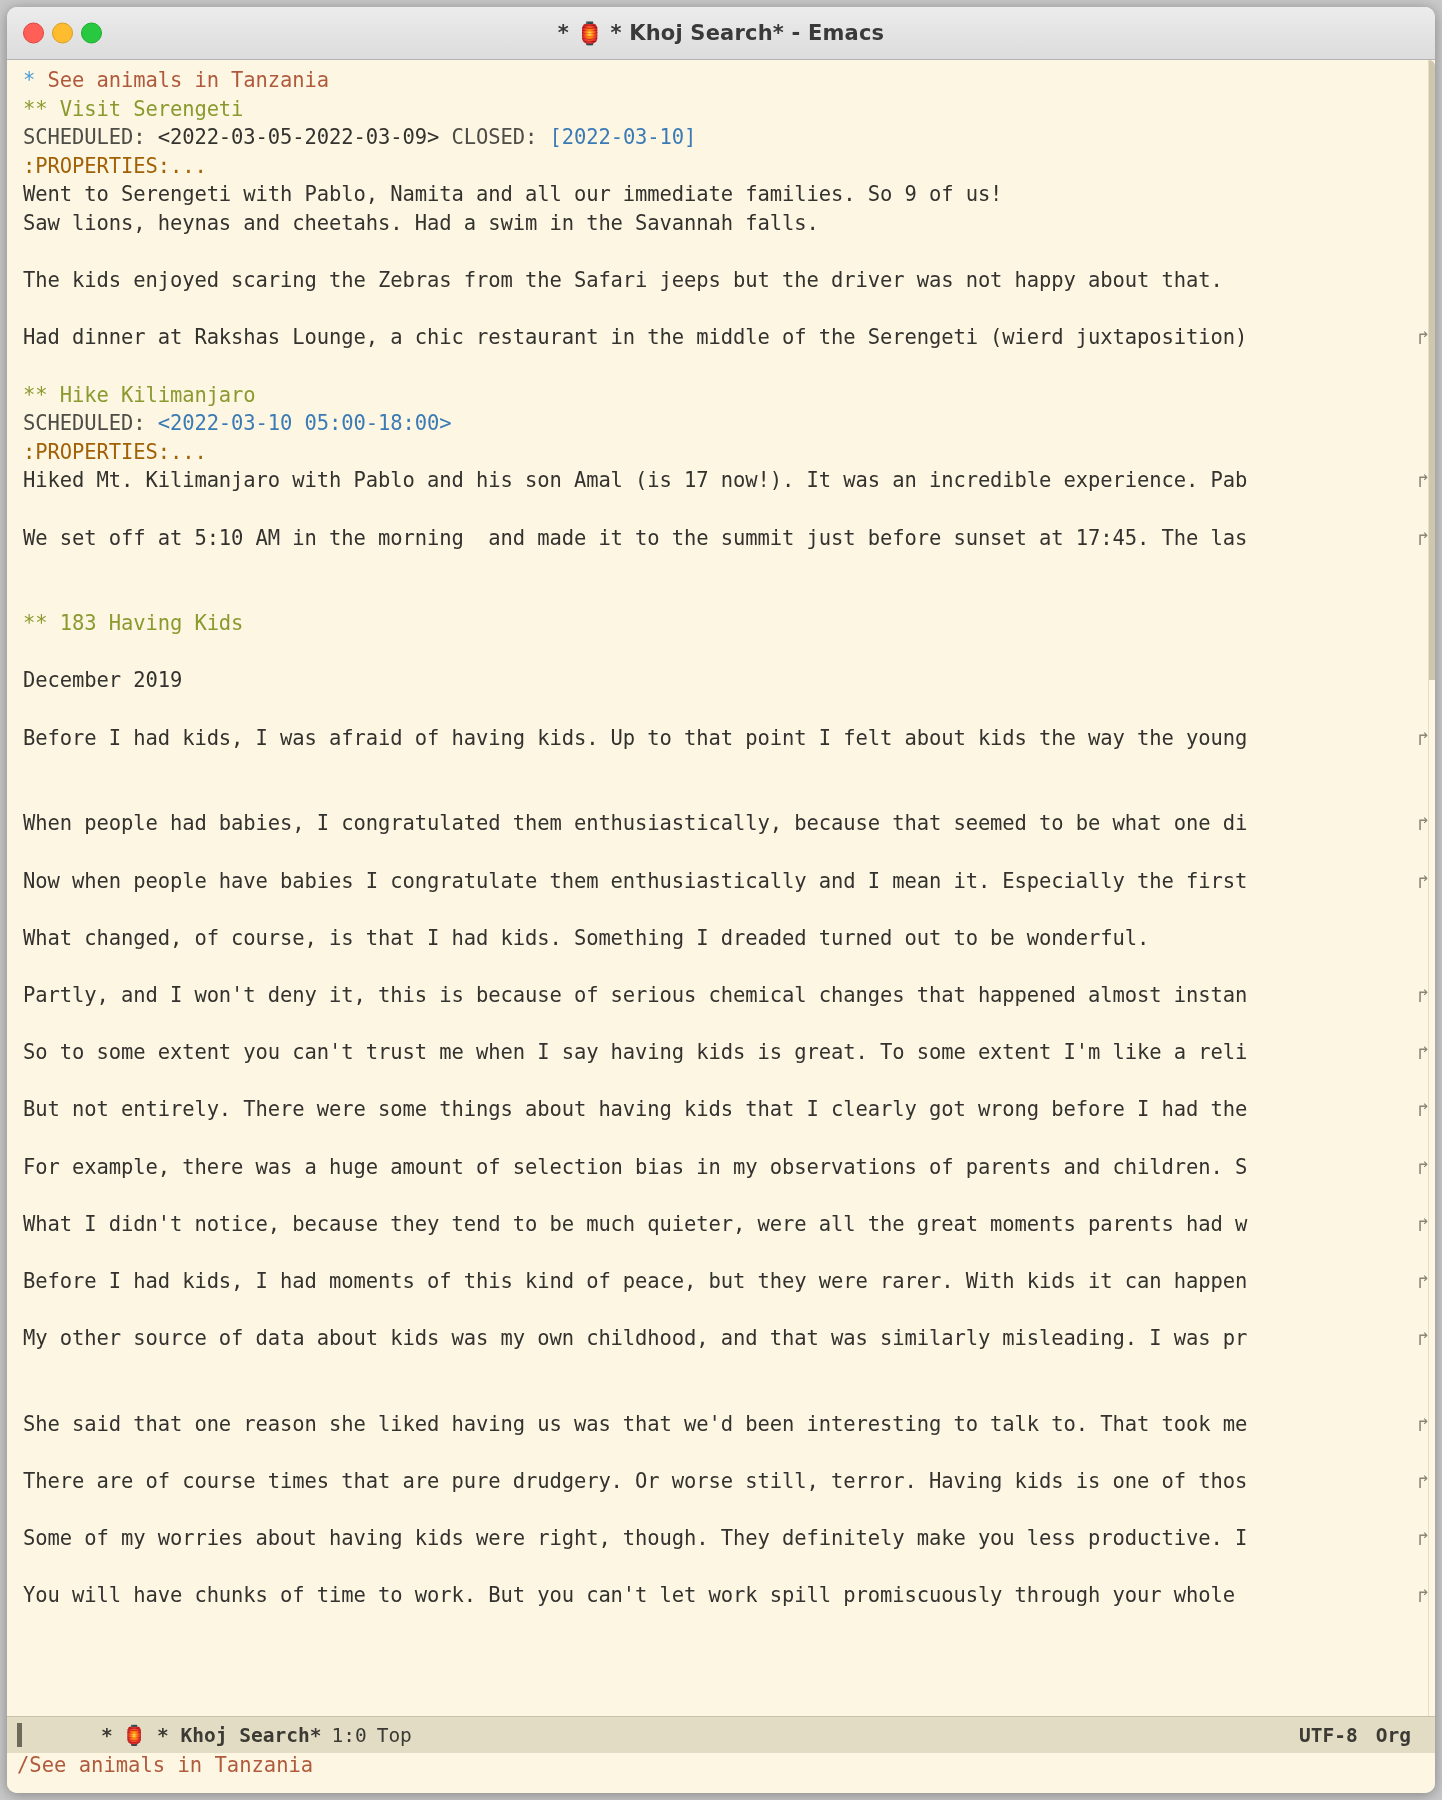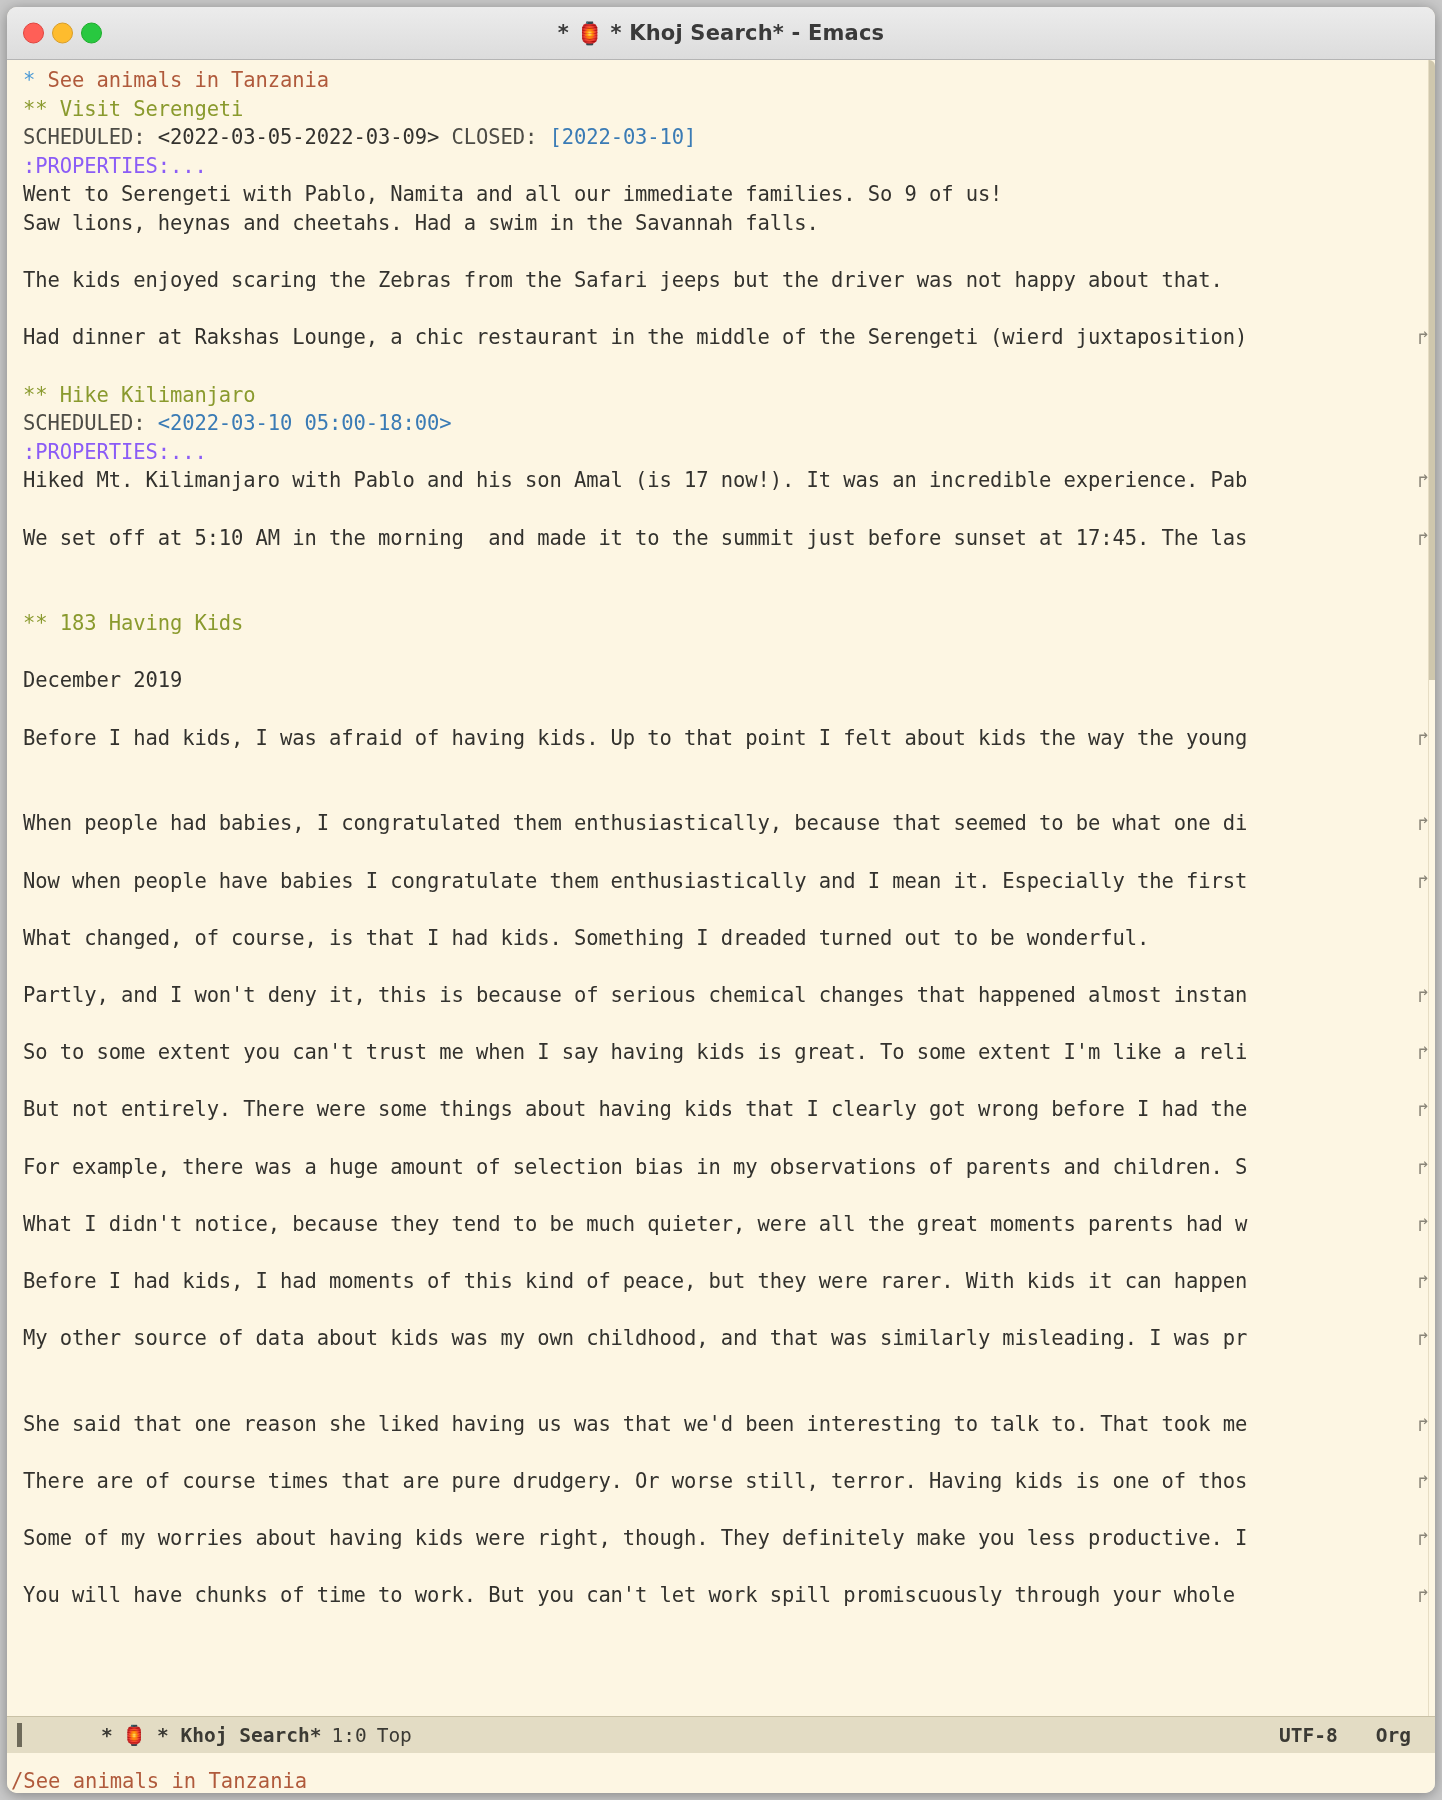--- a/index.html
+++ b/index.html
@@ -93,21 +93,21 @@
     right: 6px;
     top: 0;
     color: #8a8578;
     font-size: 19px;
   }
   .h1 { color: #b05a3c; }
   .h2 { color: #8a9a2e; }
   .stars-h1 { color: #4b9ad6; }
   .kw { color: #4d4c46; font-weight: normal; }
   .ts { color: #3a7bb5; }
-  .props { color: #8b5cf6; }
+  .props { color: #a16207; }
   .ts-plain { color: #33322e; }
   
   .fringe {
     position: absolute;
     left: 0; top: 0; bottom: 0;
     width: 8px;
     background: #fdf6e3;
   }
   .rightbar {
     position: absolute;
@@ -141,31 +141,31 @@
   .modeline .left {
     display: flex;
     align-items: center;
     gap: 10px;
     margin-left: 80px;
   }
   .modeline .pos { font-weight: normal; text-align: right; }
   .modeline .right {
     margin-left: auto;
     display: flex;
-    gap: 38px;
+    gap: 18px;
     padding-right: 10px;
   }
   
   .echo {
     flex: 0 0 40px;
     height: 40px;
     background: #fdf6e3;
     display: flex;
-    align-items: flex-end;
-    padding-left: 4px;
+    align-items: flex-start;
+    padding-left: 10px;
     font-size: 20.5px;
     color: #b05a3c;
   }
   .modeline-wrap { position: relative; }
   .ml-leftmark {
     position: absolute;
     left: 10px; top: 6px;
     width: 5px; height: 24px;
     background: #6e6a5a;
   }

